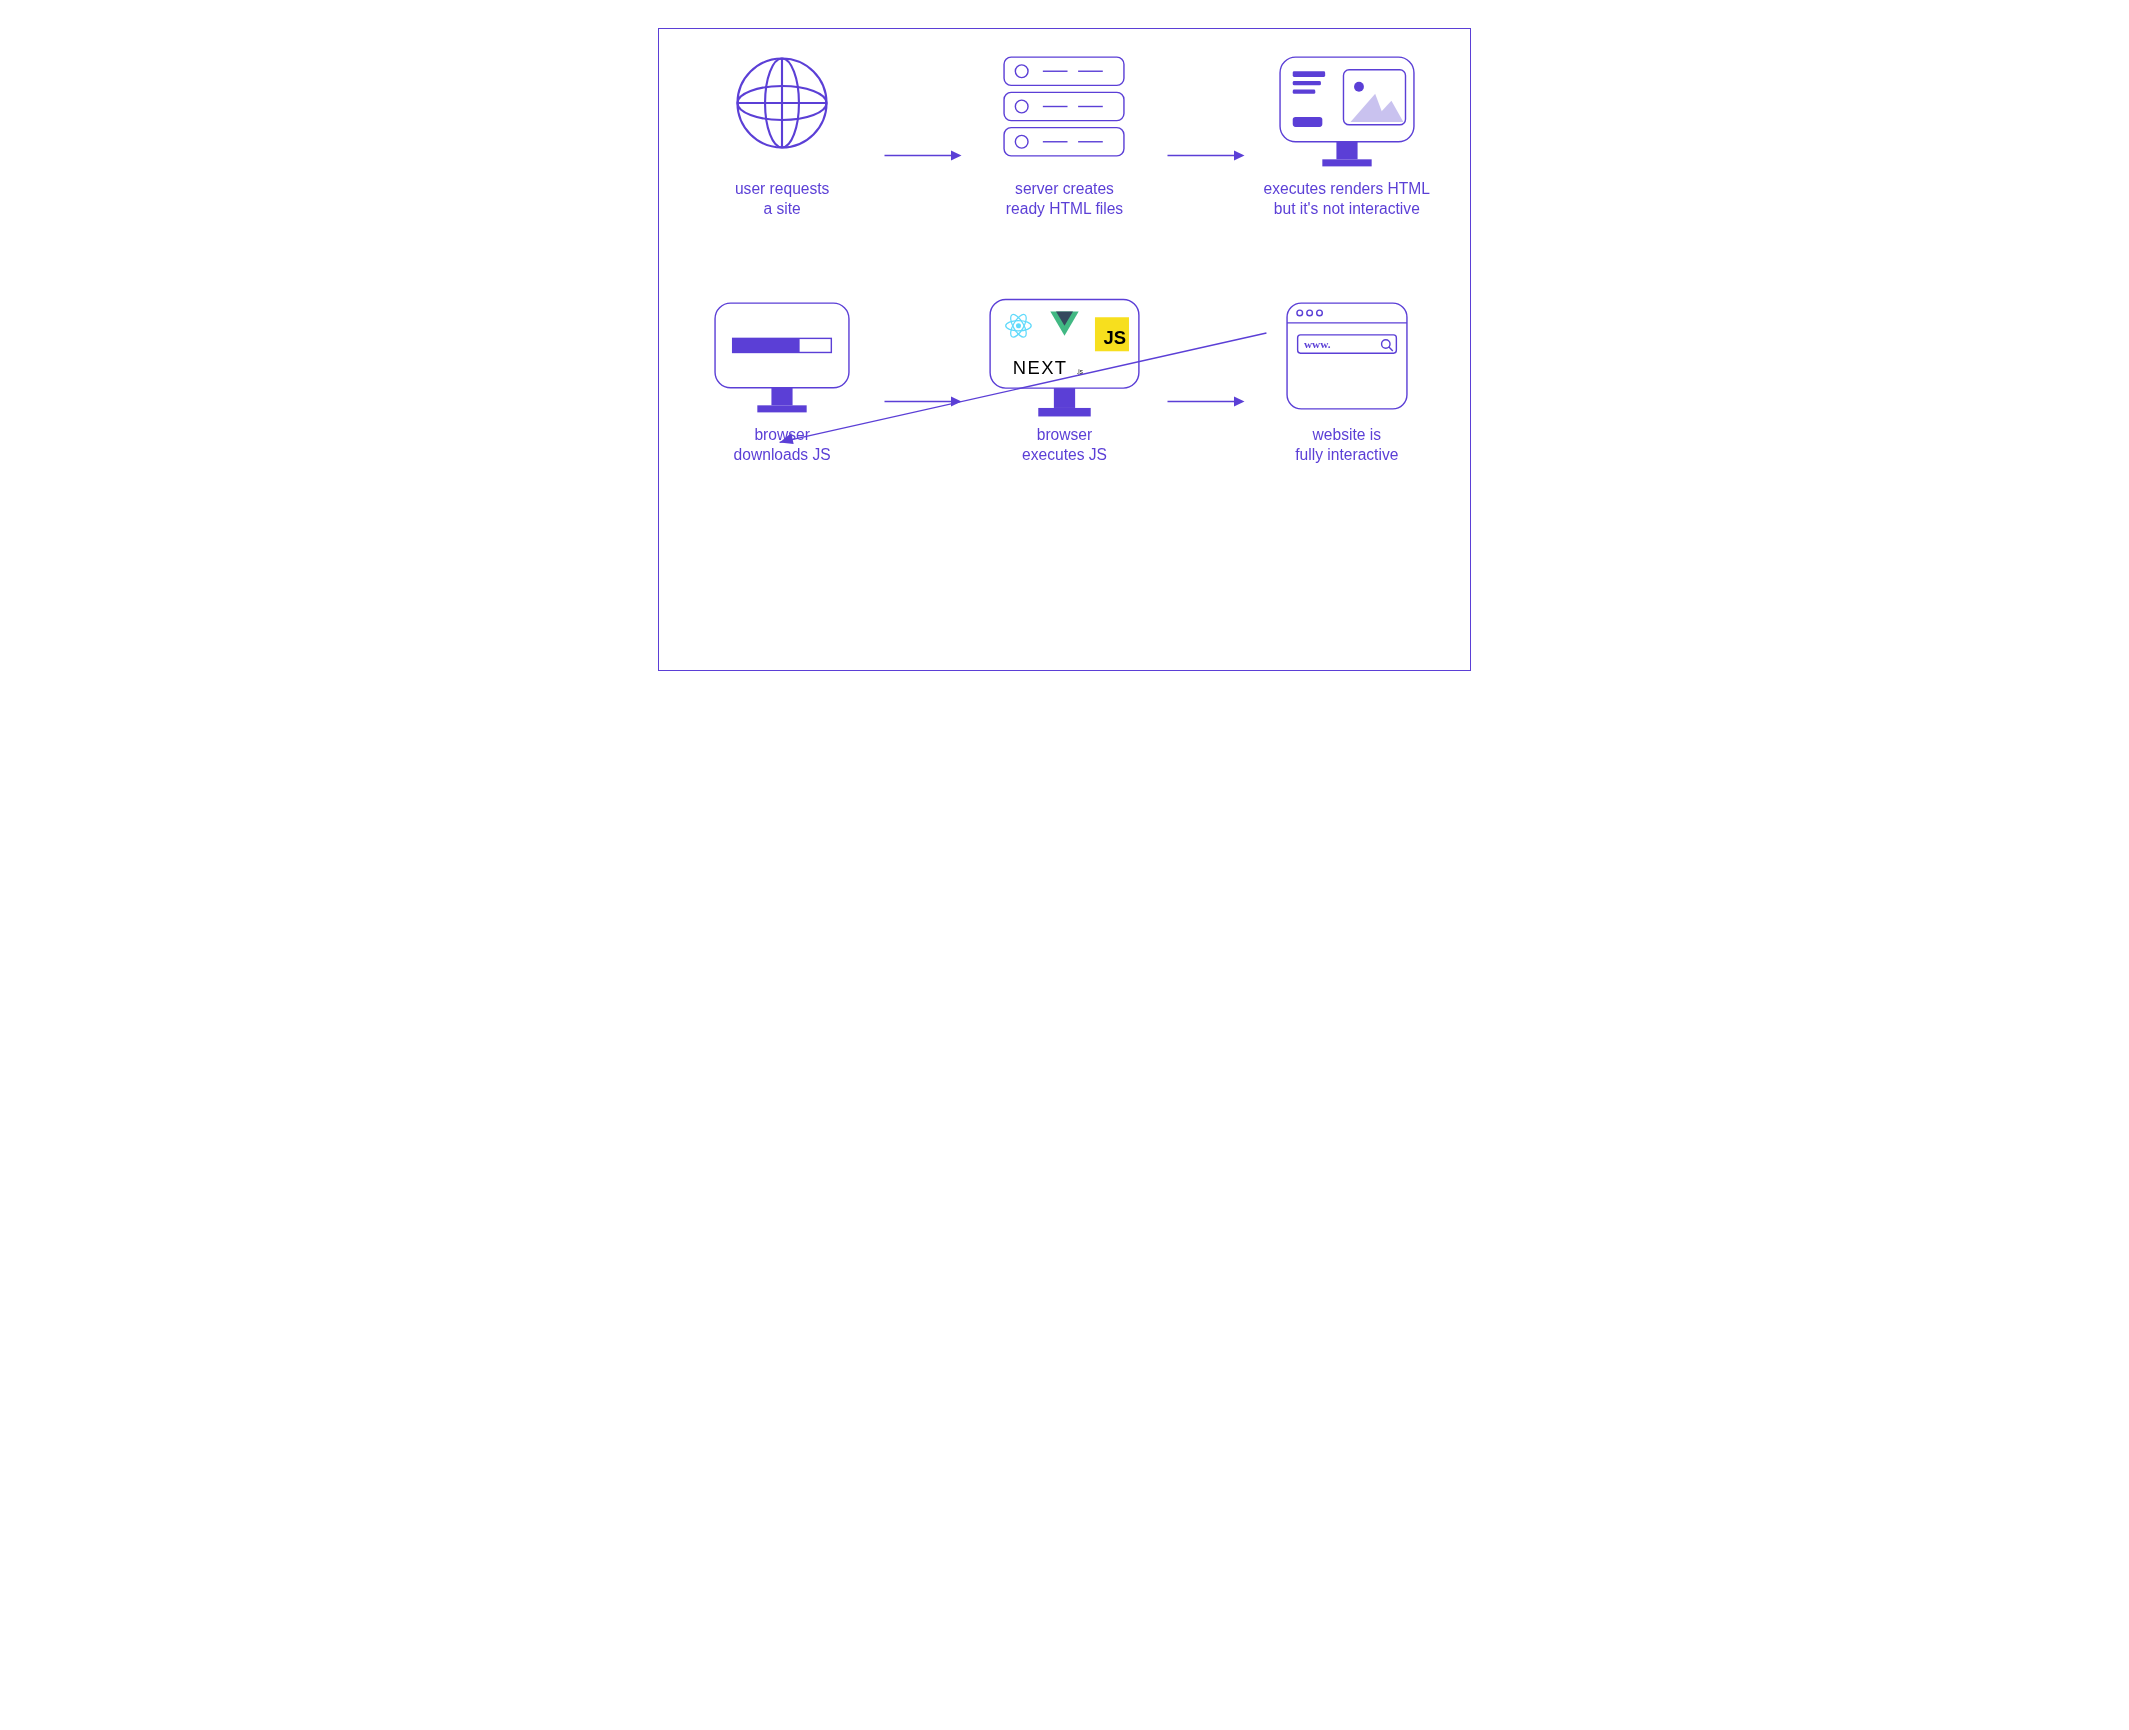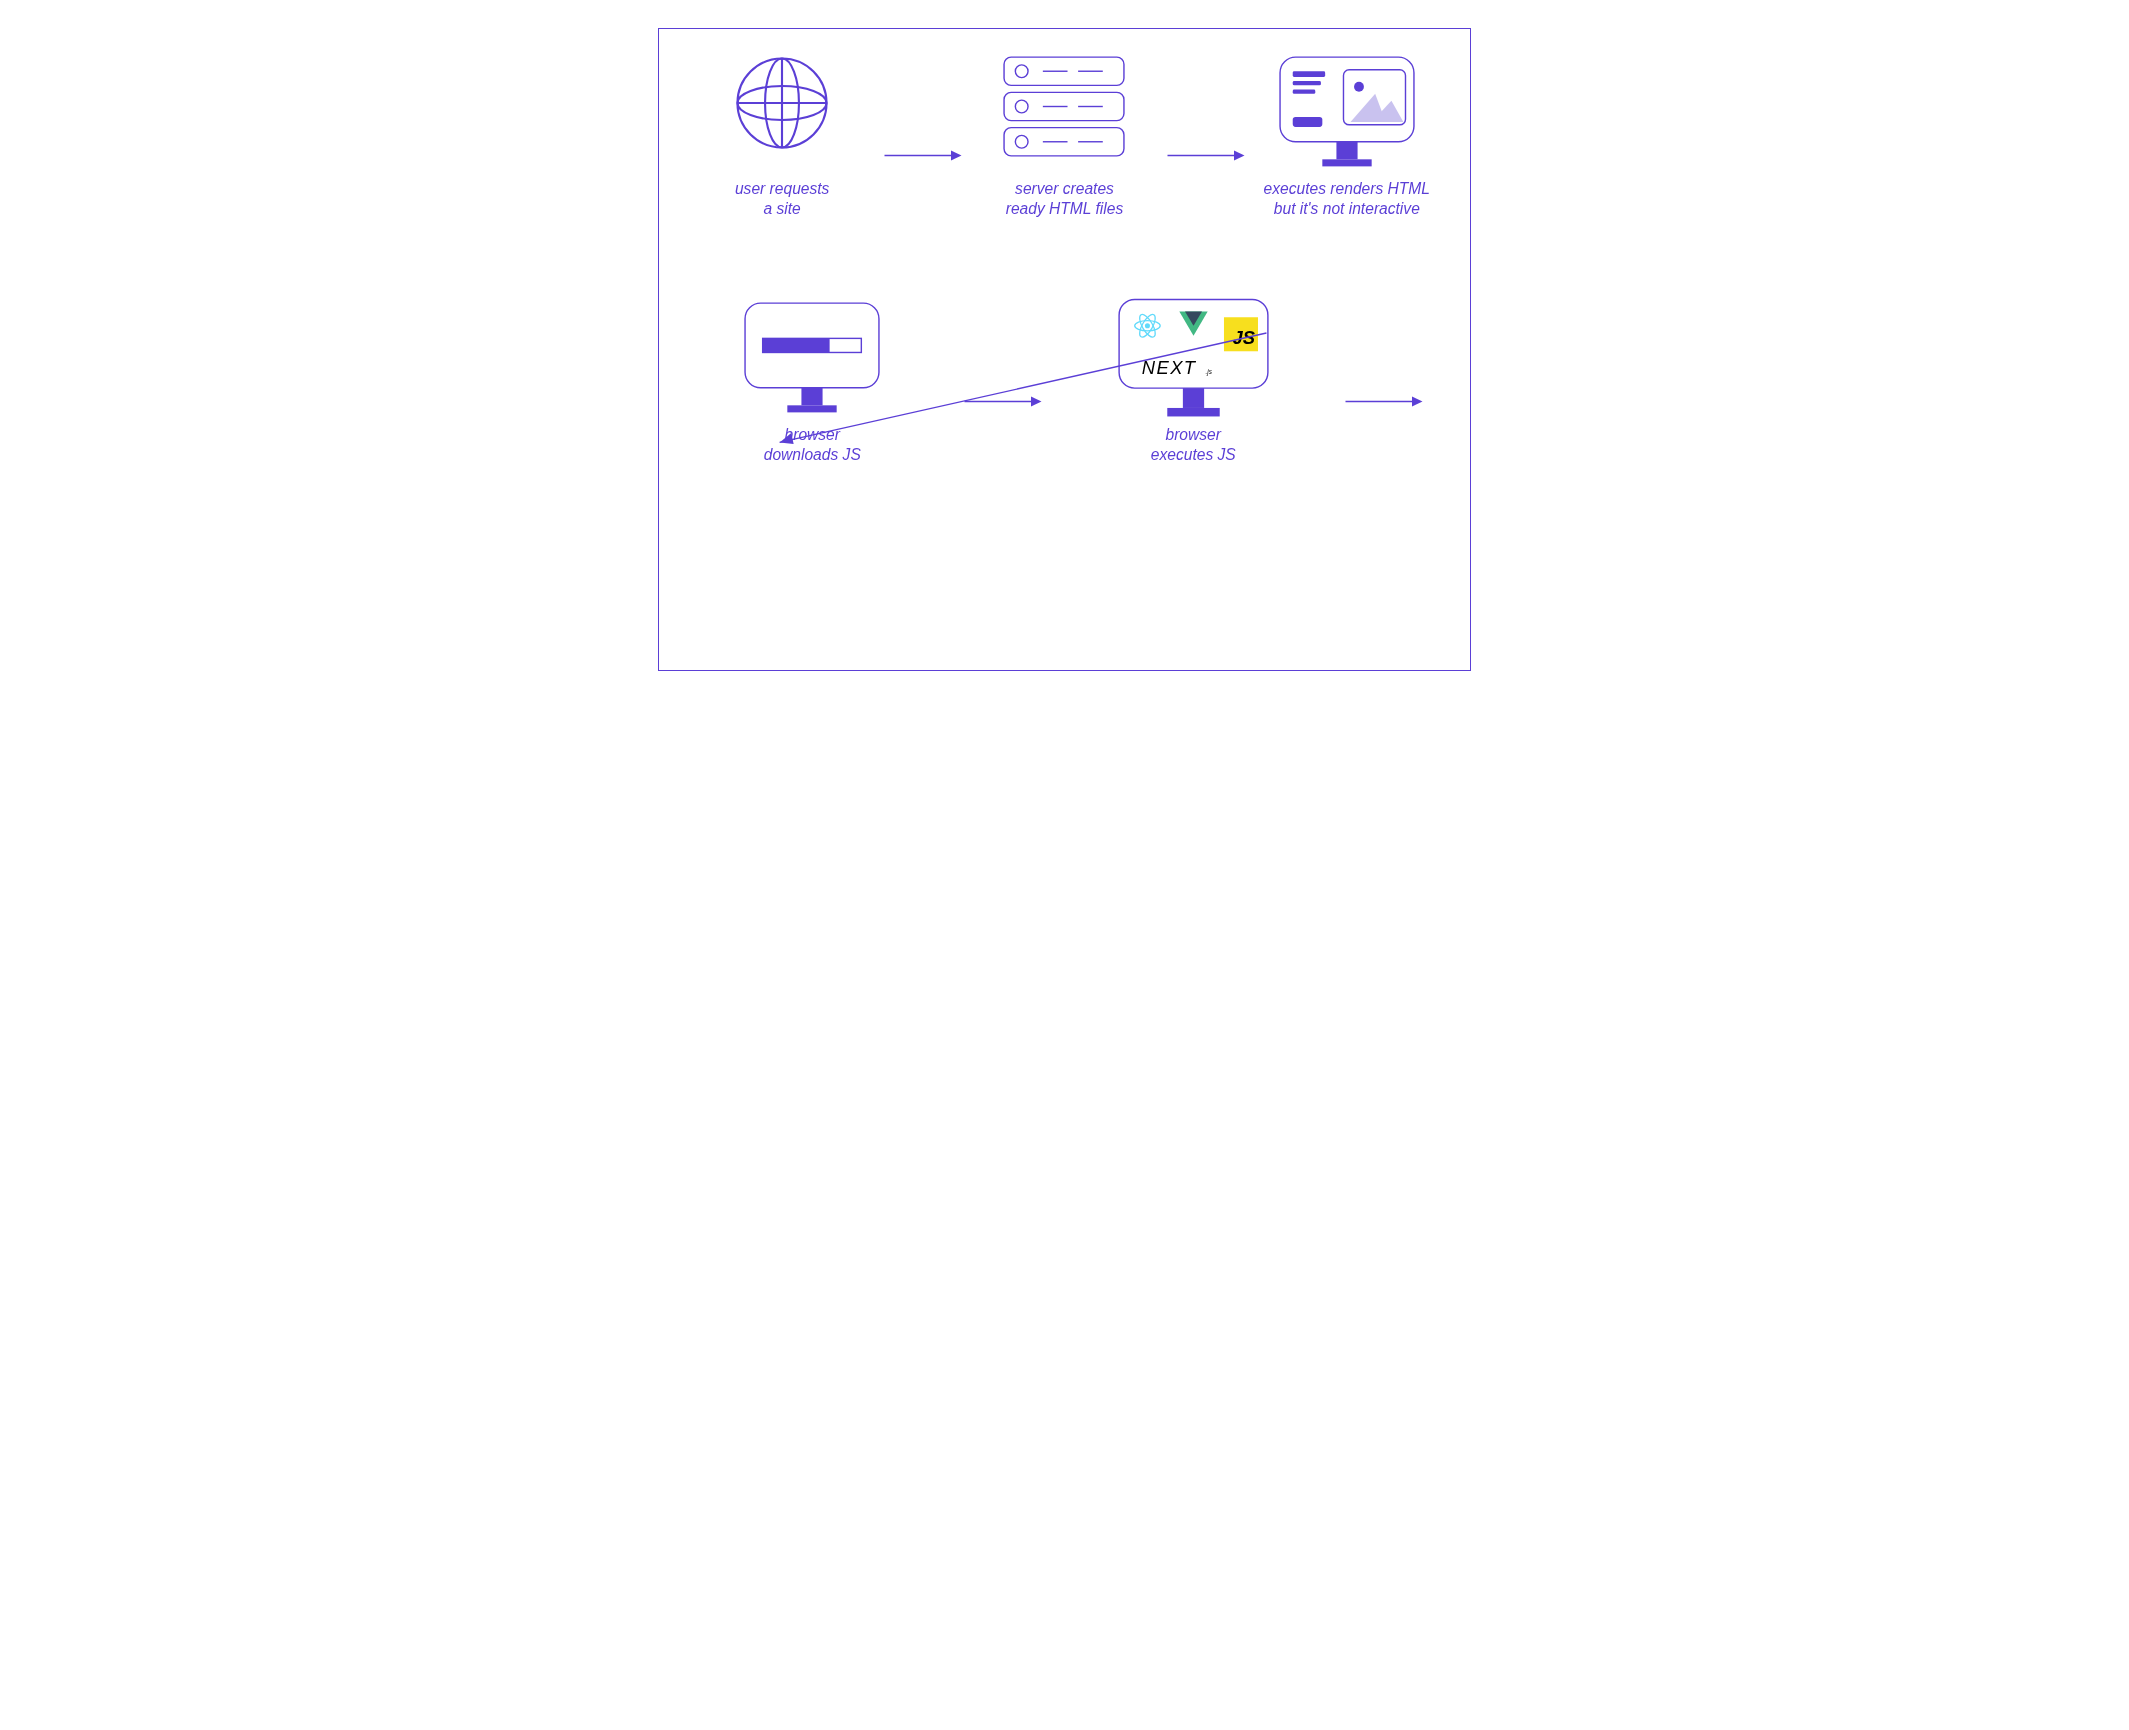--- a/index.html
+++ b/index.html
@@ -30,21 +30,20 @@
     align-items: flex-start;
     justify-content: space-around;
     gap: 7px;
   }
   .step {
     display: flex;
     flex-direction: column;
     align-items: center;
     text-align: center;
     width: 212px;
-    font-style: italic;
   }
   .icon-wrap {
     height: 120px;
     display: flex;
     align-items: flex-start;
     justify-content: center;
   }
   .caption {
     color: #5b3fd6;
     font-size: 15.6px;
@@ -204,20 +203,37 @@
         </div>
         <div class="caption">browser
 executes JS</div>
       </div>
 
       <svg class="arrow-h" viewBox="0 0 110 30">
         <line x1="0" y1="15" x2="95" y2="15" class="stroke-purple"></line>
         <polygon points="95,8 110,15 95,22" class="fill-purple"></polygon>
       </svg>
 
+      <div class="step">
+        <div class="icon-wrap">
+          <svg width="134" height="120" viewBox="0 0 190 170">
+            <rect x="10" y="10" width="170" height="150" rx="20" class="stroke-purple" fill="#fff"></rect>
+            <line x1="10" y1="38" x2="180" y2="38" class="stroke-purple"></line>
+            <circle cx="28" cy="24" r="4" class="stroke-purple"></circle>
+            <circle cx="42" cy="24" r="4" class="stroke-purple"></circle>
+            <circle cx="56" cy="24" r="4" class="stroke-purple"></circle>
+            <rect x="25" y="55" width="140" height="26" rx="4" class="stroke-purple" fill="#fff"></rect>
+            <text x="34" y="74" font-family="'Comic Sans MS',cursive" font-size="16" fill="#5b3fd6" font-weight="bold">www.</text>
+            <circle cx="150" cy="68" r="6" class="stroke-purple"></circle>
+            <line x1="154" y1="72" x2="160" y2="78" class="stroke-purple"></line>
+          </svg>
+        </div>
+        <div class="caption">website is
+fully interactive</div>
+      </div>
 
     </div>
   </div>
 
   <svg class="diag-arrow" viewBox="0 0 740 180">
     <line x1="720" y1="10" x2="30" y2="165" class="stroke-purple"></line>
     <polygon points="30,165 45,150 50,165" class="fill-purple" transform="rotate(6 30 165)"></polygon>
   </svg>
 
 </div>

